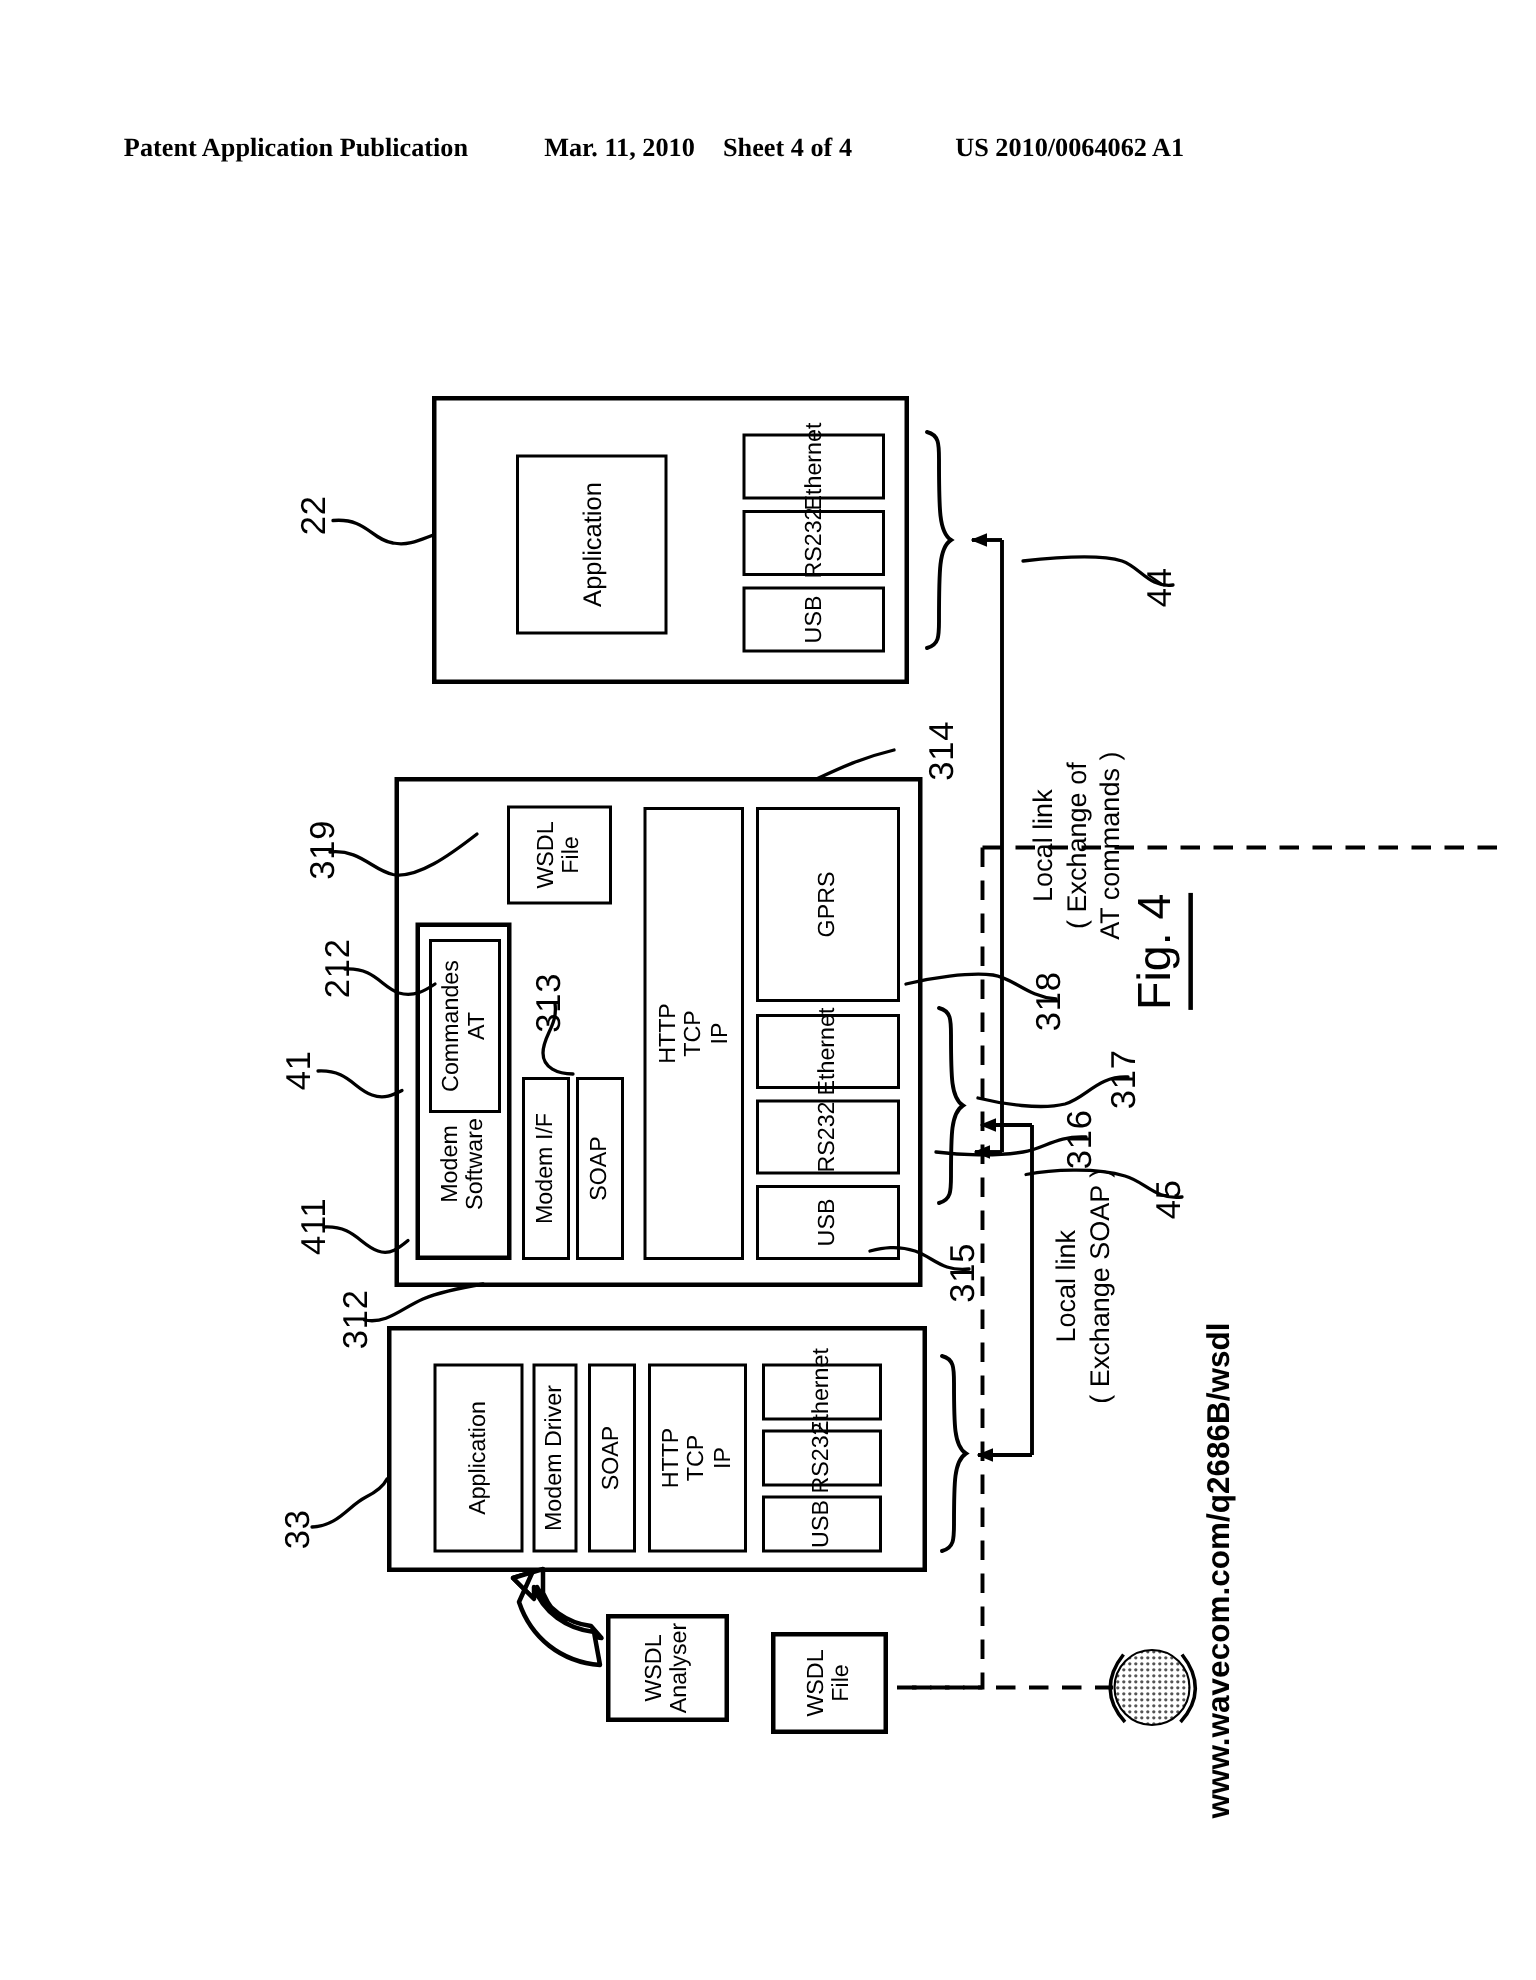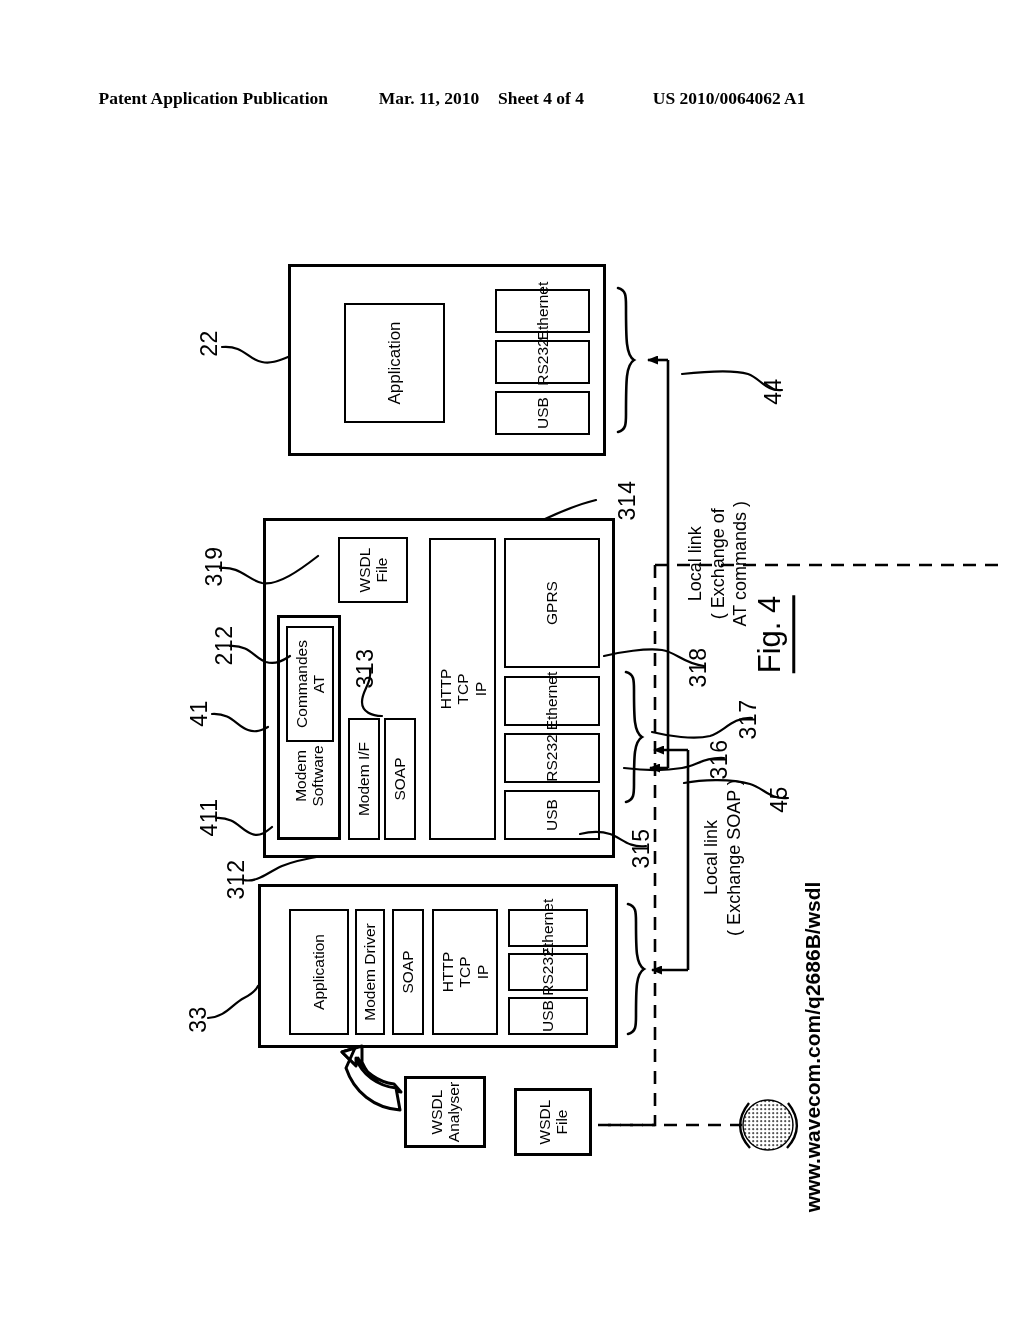--- a/index.html
+++ b/index.html
@@ -10,21 +10,21 @@
     width: 1024px; height: 1320px;
     position: relative;
     font-family: "Liberation Sans", sans-serif;
     color: #000;
     overflow: hidden;
   }
 
   
   #pub-header {
     position: absolute;
-    top: 88px; left: 16px; width: 872px;
+    top: 88px; left: 0; width: 872px;
     text-align: center;
     font-family: "Liberation Serif", serif;
     font-weight: bold;
     font-size: 17.5px;
     letter-spacing: 0px;
     white-space: nowrap;
   }
   #pub-header span { display: inline-block; vertical-align: baseline; }
   .hdr-gap1 { width: 42px; }
   .hdr-gap2 { width: 10px; }

